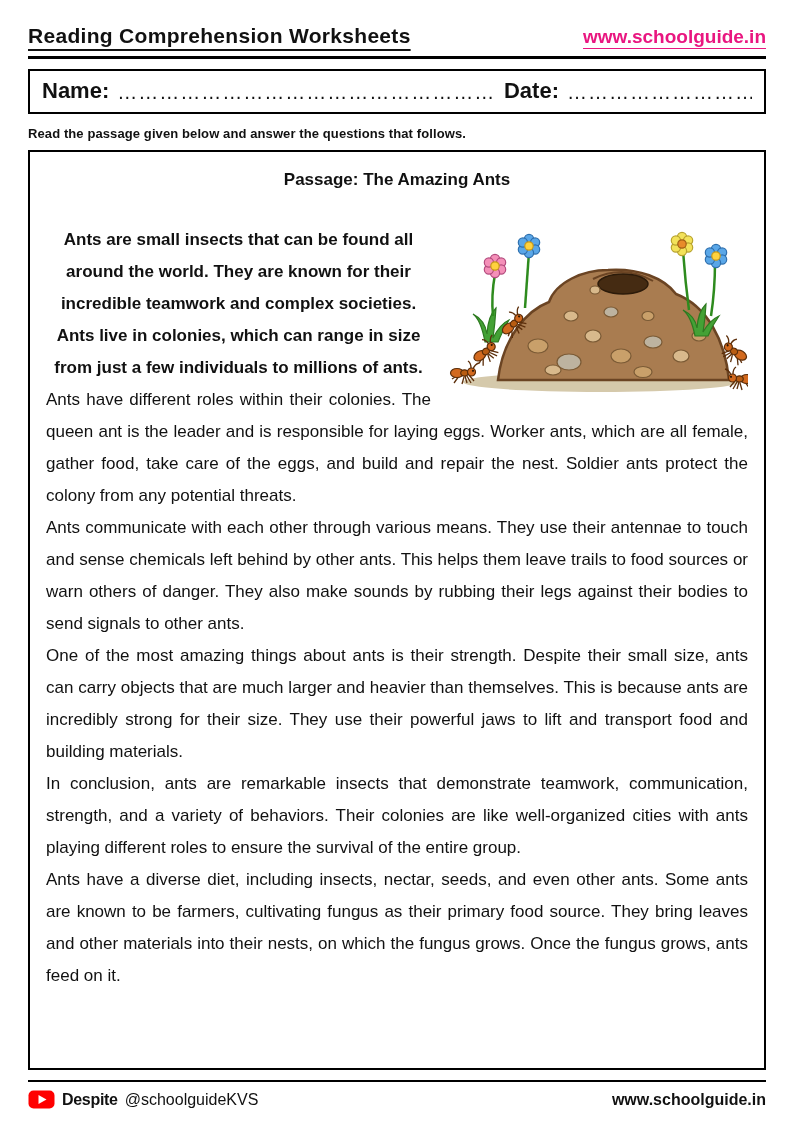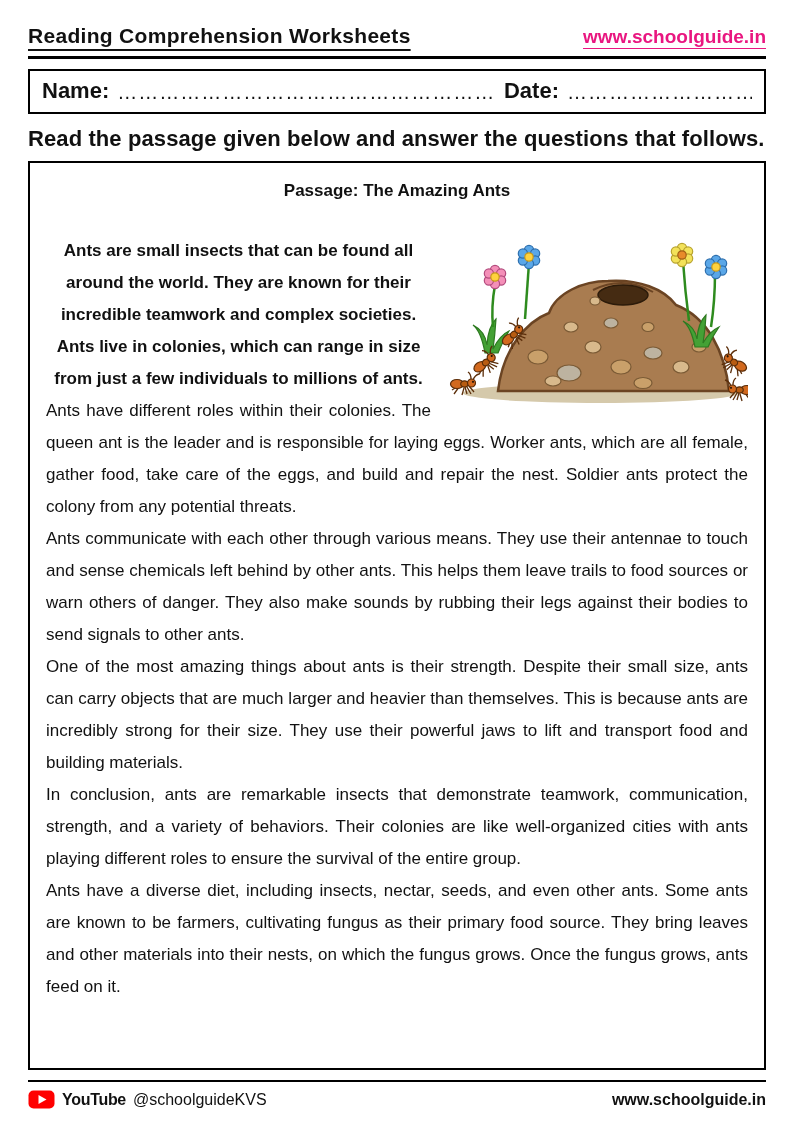--- a/index.html
+++ b/index.html
@@ -28,21 +28,21 @@
   .name-box {
     margin-top:10px; border:2px solid #000; padding:7px 12px 8px 12px;
     display:flex; align-items:flex-end; gap:8px;
     font-size:22px; font-weight:700;
   }
   .dotted { font-weight:400; font-size:20px; letter-spacing:1px; white-space:nowrap; overflow:hidden; }
   .dotted.name-dots { flex:1; }
   .dotted.date-dots { width:185px; }
 
   
-  .instruction { margin-top:12px; font-size:22px; font-weight:700; letter-spacing:.1px; }
+  .instruction { margin-top:12px; font-size:13px; font-weight:700; letter-spacing:.1px; }
 
   
   .passage-box {
     margin-top:9px; border:2px solid #000000; flex:1;
     padding:12px 16px 8px 16px; overflow:hidden;
     font-size:17px; line-height:32px;
   }
   .passage-title { text-align:center; font-weight:700; font-size:17px; margin-bottom:28px; }
   .passage-body p { text-align:justify; }
   .passage-body p.first-par { text-align:center;font-weight:bold; }
@@ -170,19 +170,19 @@
 
   <hr class="footer-rule">
   <div class="footer-row">
     <div class="footer-left">
       <span style="display:inline-flex;">
         <svg width="27" height="19" viewBox="0 0 27 19">
           <rect x="0.5" y="0.5" width="26" height="18" rx="5" fill="#ff0000"></rect>
           <polygon points="10.5,5 10.5,14 18.5,9.5" fill="#ffffff"></polygon>
         </svg>
       </span>
-      <span class="yt-word">YouTube</span>
+      <span class="yt-word">Despite</span>
       <span class="yt-handle">@schoolguideKVS</span>
     </div>
     <div class="footer-site">www.schoolguide.in</div>
   </div>
 
 </div>
 
 </body></html>

